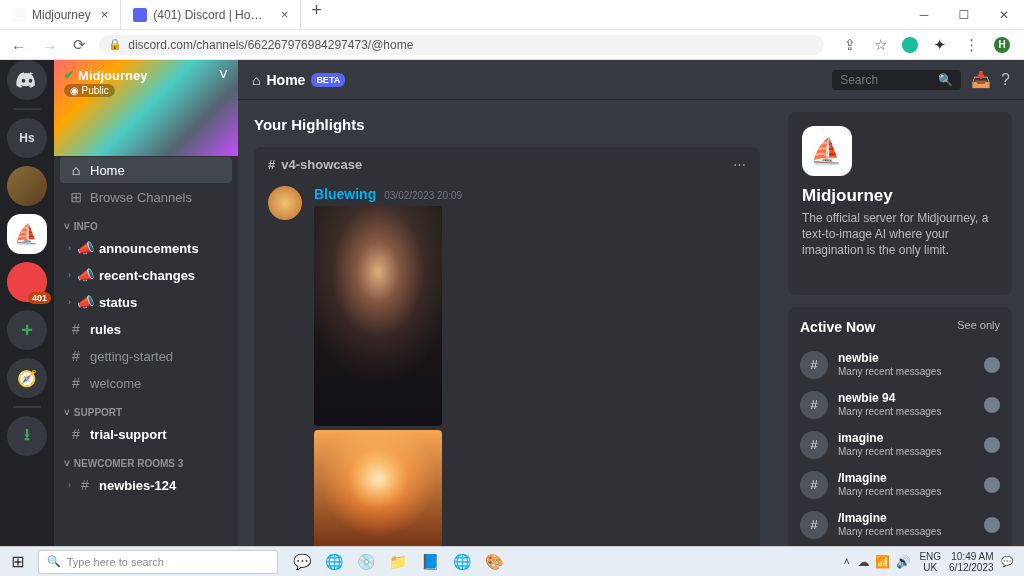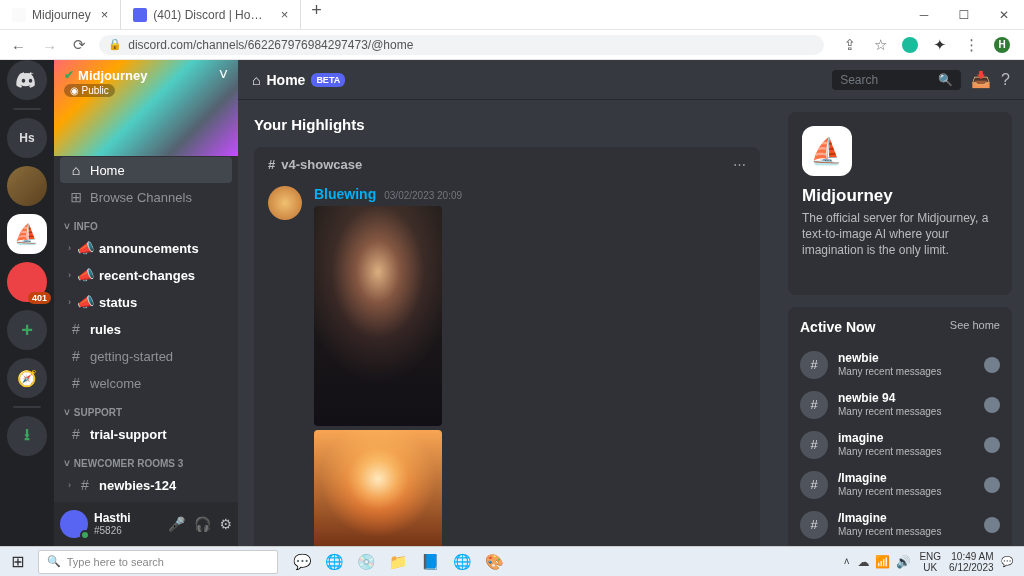--- a/index.html
+++ b/index.html
@@ -234,34 +234,20 @@
       <div class="cat-header">
           <span>˅</span>
           <span>NEWCOMER ROOMS 3</span>
         </div>
       <div class="channel-item">
           <span style="font-size:9px">›</span>
           <span class="ch-icon">#</span>
           <span style="color:#fff;font-weight:600">newbies-124</span>
         </div>
     </div>
-    <div class="user-panel">
-      <div class="user-avatar">
-          <div class="user-status"></div>
-        </div>
-      <div class="user-info">
-        <div class="user-name">Hasthi</div>
-        <div class="user-tag">#5826</div>
-      </div>
-      <div class="user-ctrls">
-        <span class="user-ctrl">🎤</span>
-        <span class="user-ctrl">🎧</span>
-        <span class="user-ctrl">⚙</span>
-      </div>
-    </div>
   </div>
 
   <div class="main-col">
     <div class="main-header">
       <div class="home-title">
         <span>⌂</span>
         <span>Home</span>
         <span class="beta">BETA</span>
       </div>
       <div class="header-spacer"></div>
@@ -300,21 +286,21 @@
 
       <div class="right-col">
         <div class="about-card">
           <div class="about-logo">⛵</div>
           <div class="about-name">Midjourney</div>
           <div class="about-desc">The official server for Midjourney, a text-to-image AI where your imagination is the only limit.</div>
         </div>
         <div class="active-card">
           <div class="ac-head">
             <span class="ac-title">Active Now</span>
-            <span class="ac-link">See home</span>
+            <span class="ac-link">See only</span>
           </div>
           <div class="ac-item">
               <div class="ac-icon">#</div>
               <div class="ac-mid">
                 <div class="ac-name">newbie</div>
                 <div class="ac-sub">Many recent messages</div>
               </div>
               <div class="ac-avs"></div>
             </div>
           <div class="ac-item">

